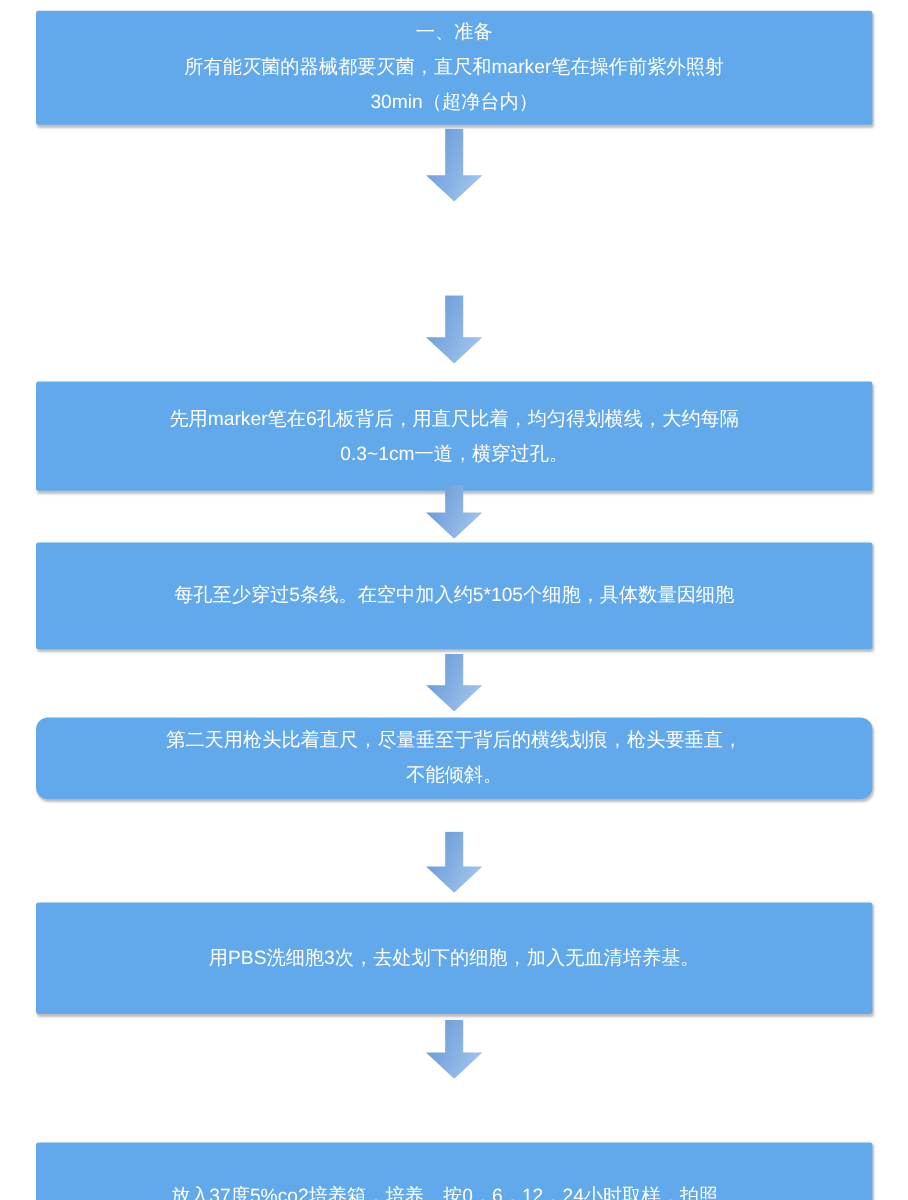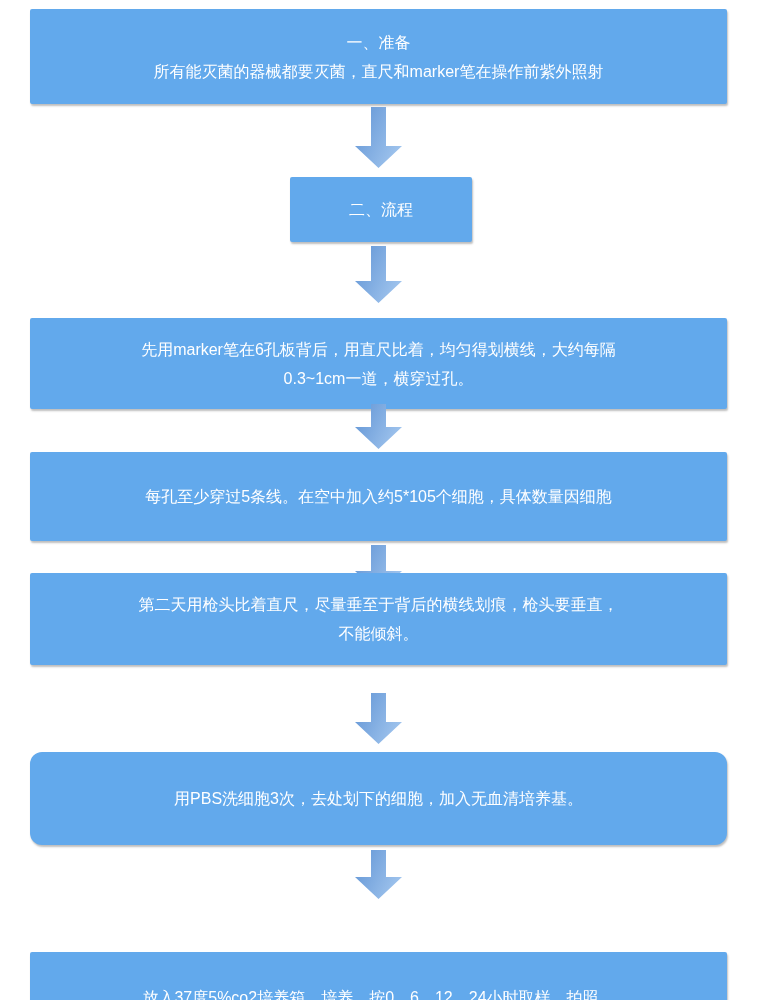--- a/index.html
+++ b/index.html
@@ -55,41 +55,39 @@
   }
   
   #box-preparation{top:9px;height:95px;}
   #arrow-1{top:107px;height:61px;}
   #box-process{top:177px;height:65px;}
   #arrow-2{top:246px;height:57px;}
   #box-draw-lines{top:308px;height:91px;margin-top:10px;}
   #arrow-3{top:404px;height:45px;}
   #box-seed-cells{top:452px;height:89px;gap:33px;}
   #arrow-4{top:545px;height:48px;}
-  #box-scratch{top:573px;height:92px;}
+  #box-scratch{top:598px;height:68px;border-radius:10px;}
   #arrow-5{top:693px;height:51px;}
-  #box-wash{top:752px;height:93px;border-radius:12px;}
+  #box-wash{top:752px;height:93px;}
   #arrow-6{top:850px;height:49px;}
   #box-incubate{top:952px;height:91px;}
 </style>
 </head>
 <body>
 
 <div class="canvas">
 
   <div class="box" id="box-preparation">
     <div class="line">一、准备</div>
     <div class="line">所有能灭菌的器械都要灭菌，直尺和marker笔在操作前紫外照射</div>
+    <div class="line">30min（超净台内）</div>
   </div>
 
   <div class="arrow" id="arrow-1"></div>
 
-  <div class="box small" id="box-process">
-    <div class="line">二、流程</div>
-  </div>
 
   <div class="arrow" id="arrow-2"></div>
 
   <div class="box" id="box-draw-lines">
     <div class="line">先用marker笔在6孔板背后，用直尺比着，均匀得划横线，大约每隔</div>
     <div class="line">0.3~1cm一道，横穿过孔。</div>
   </div>
 
   <div class="arrow" id="arrow-3"></div>
 

